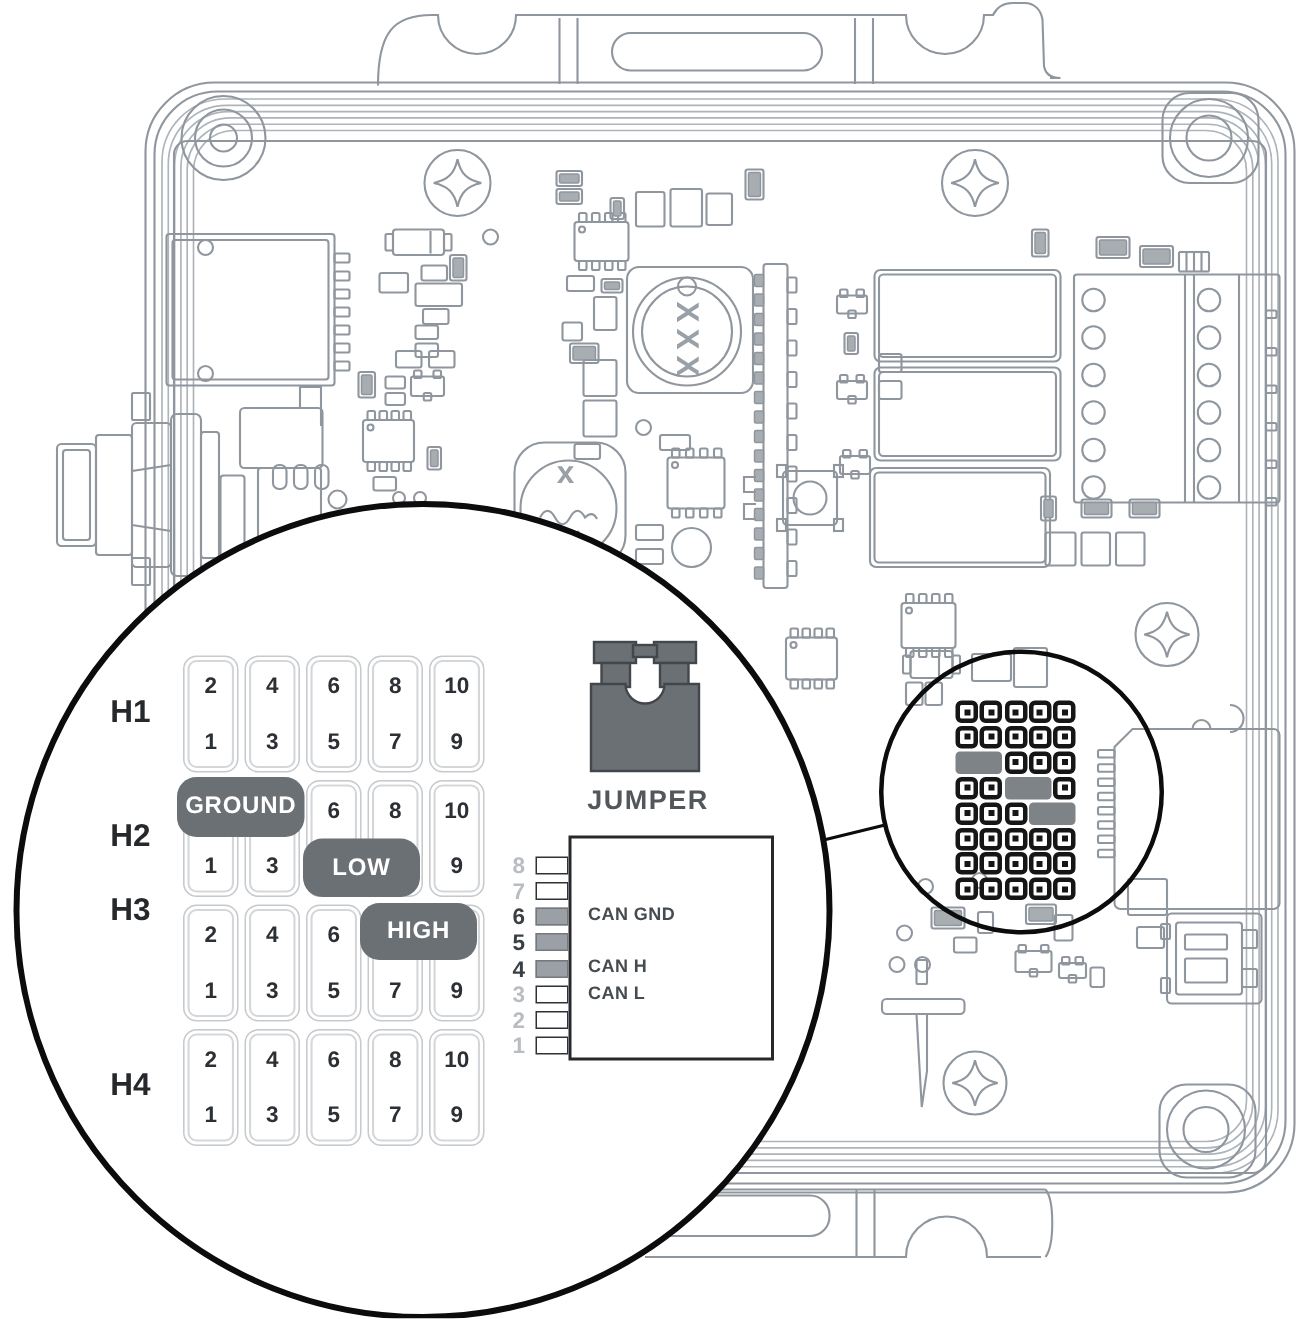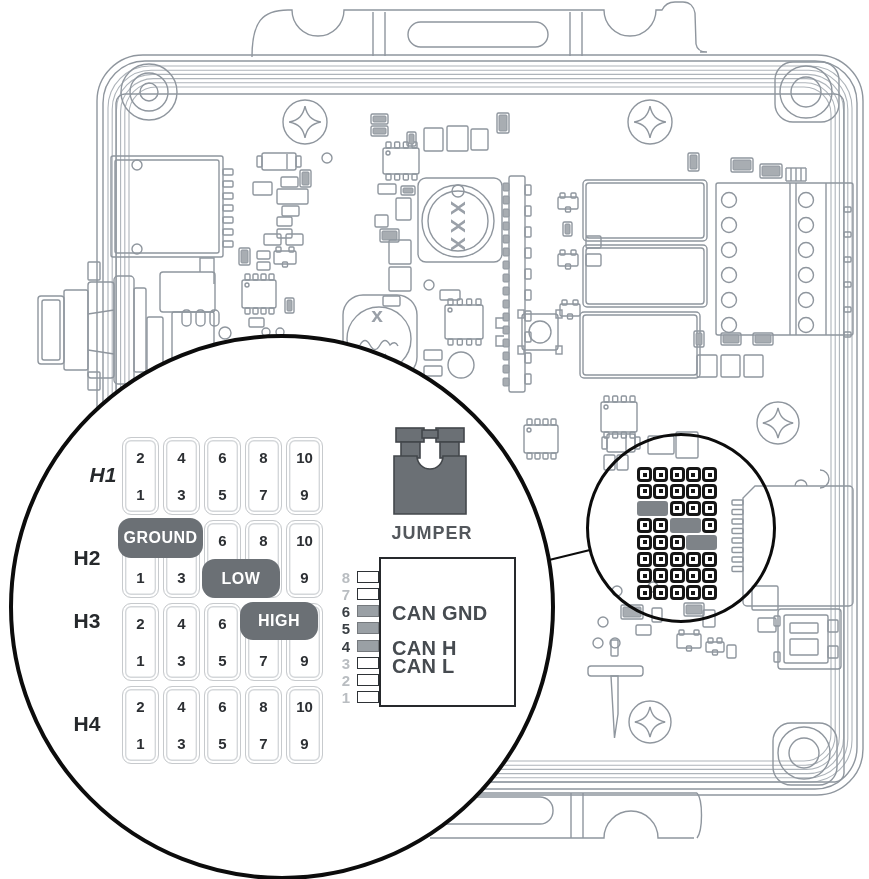--- a/index.html
+++ b/index.html
@@ -30,21 +30,21 @@
   .jshape{fill:#6b7075;stroke:#43474b;stroke-width:1.6;}
   .jlabel{position:absolute;left:385px;top:523px;width:94px;text-align:center;
           font-size:18px;font-weight:bold;color:#53575c;letter-spacing:1px;}
   
   .cbox{position:absolute;left:379px;top:557px;width:137px;height:150px;box-sizing:border-box;
         background:#fff;border:2.2px solid #26292c;}
   .stub{position:absolute;width:22px;height:12px;box-sizing:border-box;background:#fff;border:1.8px solid #2e3236;}
   .stub.on{background:#9aa0a5;border-color:#75797d;}
   .cnum{position:absolute;width:20px;text-align:right;font-size:15px;font-weight:bold;color:#b9bdc1;}
   .cnum.on{color:#3a3f44;}
-  .clabel{position:absolute;left:392px;font-size:20px;font-weight:600;color:#464b50;letter-spacing:.3px;}
+  .clabel{position:absolute;left:392px;font-size:12px;font-weight:600;color:#464b50;letter-spacing:.3px;}
   
   .bpin{position:absolute;width:15px;height:15px;box-sizing:border-box;background:#fff;
         border:3px solid #161616;border-radius:4px;}
   .bpin::after{content:"";position:absolute;left:2.5px;top:2.5px;width:4px;height:4px;background:#161616;}
   .bjump{position:absolute;height:15.5px;background:#7e8388;border-radius:3px;}
 </style>
 </head>
 <body>
 
 <div class="stage">
@@ -394,21 +394,21 @@
       <rect class="jshape" x="4" y="2" width="28" height="14"></rect>
       <rect class="jshape" x="44" y="2" width="28" height="14"></rect>
       <rect class="jshape" x="30" y="4" width="16" height="8"></rect>
       <rect class="jshape" x="9" y="16" width="19" height="16"></rect>
       <rect class="jshape" x="48" y="16" width="19" height="16"></rect>
       <path class="jshape" d="M2,30 L25,30 A13,13 0 0 0 51,30 L74,30 L74,88 L2,88 Z"></path>
     </svg>
     <div class="jlabel">JUMPER</div>
 
     <div class="cbox"></div>
-  <div class="hlabel" style="position: absolute; left: 80px; top: 463px; font-style: italic;">H1</div>
+  <div class="hlabel" style="position: absolute; left: 64px; top: 463px;">H1</div>
       <div class="hcell" style="position: absolute; left: 122px; top: 437px;">
         <span class="pnum pn-top">2</span>
         <span class="pnum pn-bot">1</span>
       </div>
       <div class="hcell" style="position: absolute; left: 163px; top: 437px;">
         <span class="pnum pn-top">4</span>
         <span class="pnum pn-bot">3</span>
       </div>
       <div class="hcell" style="position: absolute; left: 204px; top: 437px;">
         <span class="pnum pn-top">6</span>
@@ -432,21 +432,21 @@
       <div class="hcell" style="position: absolute; left: 204px; top: 520px;">
         <span class="pnum pn-top">6</span>
       </div>
       <div class="hcell" style="position: absolute; left: 245px; top: 520px;">
         <span class="pnum pn-top">8</span>
       </div>
       <div class="hcell" style="position: absolute; left: 286px; top: 520px;">
         <span class="pnum pn-top">10</span>
         <span class="pnum pn-bot">9</span>
       </div>
-      <div class="hlabel" style="position: absolute; left: 64px; top: 609px;">H3</div>
+      <div class="hlabel" style="position: absolute; left: 64px; top: 595px;">H3</div>
       <div class="hcell" style="position: absolute; left: 122px; top: 603px;">
         <span class="pnum pn-top">2</span>
         <span class="pnum pn-bot">1</span>
       </div>
       <div class="hcell" style="position: absolute; left: 163px; top: 603px;">
         <span class="pnum pn-top">4</span>
         <span class="pnum pn-bot">3</span>
       </div>
       <div class="hcell" style="position: absolute; left: 204px; top: 603px;">
         <span class="pnum pn-top">6</span>

